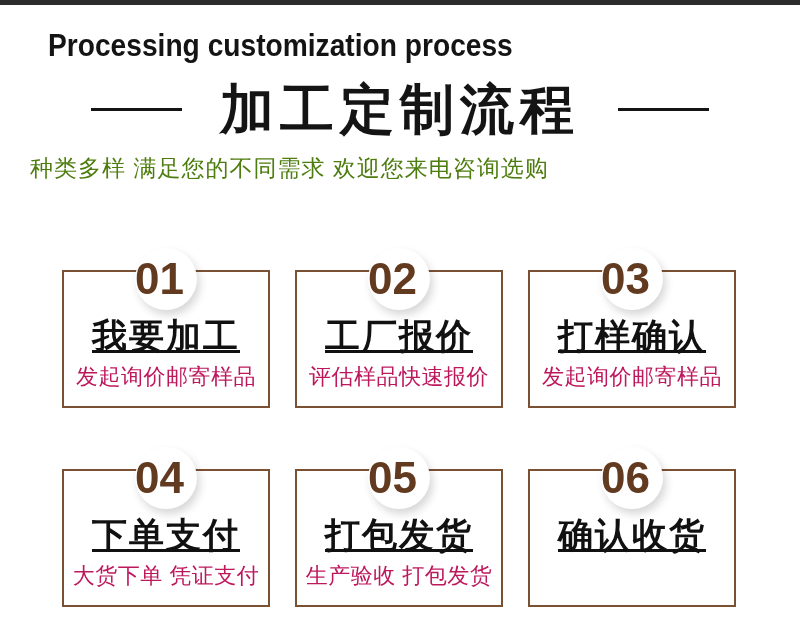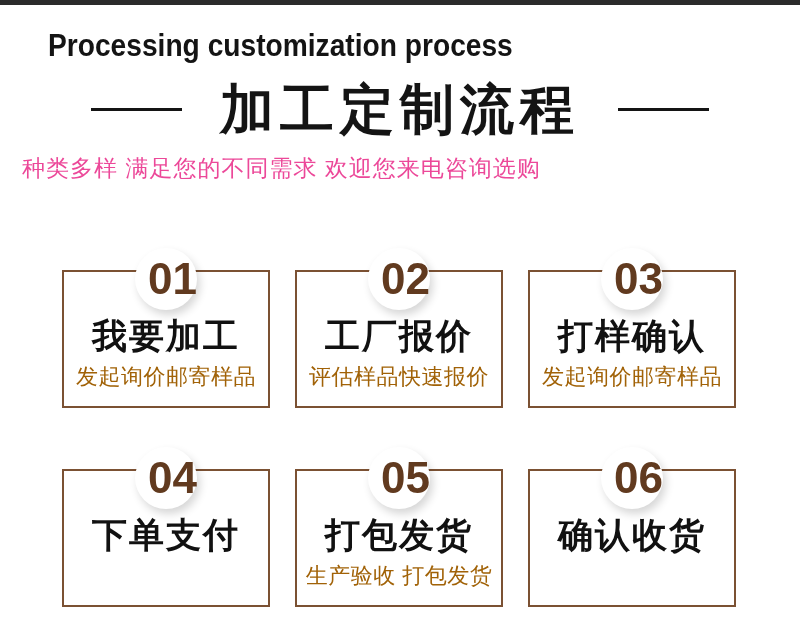--- a/index.html
+++ b/index.html
@@ -28,52 +28,52 @@
   .title-row{
     display:flex;align-items:center;justify-content:center;
     gap:38px;margin-top:16px;height:58px;
   }
   .rule{width:91px;height:3px;background:var(--heading_text);}
   .title-zh{
     margin:0;font-size:54px;font-weight:900;line-height:58px;
     letter-spacing:6px;color:var(--heading_text);white-space:nowrap;
   }
   .subtitle{
-    margin:17px 4px 0;font-size:23px;line-height:27px;
-    letter-spacing:1px;color:#ec4899;white-space:nowrap;padding-left:18px;
+    margin:17px 12px 0;font-size:23px;line-height:27px;
+    letter-spacing:1px;color:#4d7c0f;white-space:nowrap;padding-left:18px;
   }
   .steps-grid{
     display:grid;
     grid-template-columns:repeat(3,208px);
     column-gap:25px;row-gap:61px;
     margin:88px 0 0 62px;
   }
   .card{
     position:relative;width:208px;height:138px;
     border:2px solid var(--card_border);
     background:#fff;text-align:center;
   }
   .badge{
     position:absolute;top:-24px;left:50%;transform:translateX(-50%);
     width:62px;height:62px;border-radius:50%;background:#fff;
     box-shadow:3px 5px 9px rgba(0,0,0,0.16);
-    display:flex;align-items:center;justify-content:flex-end;
+    display:flex;align-items:center;justify-content:flex-start;
     z-index:2;
   }
   .num{
     font-size:44px;font-weight:800;line-height:1;
     color:var(--step_number);letter-spacing:0;
   }
   .card-title{
     margin:46px 12px 0;font-size:35px;font-weight:800;line-height:35px;
-    letter-spacing:2px;color:#111;white-space:nowrap;
+    letter-spacing:2px;color:#111;white-space:nowrap;text-decoration:underline;
   }
   .card-desc{
     margin:11px 0 0;font-size:22px;line-height:26px;
-    letter-spacing:0.5px;color:#a16207;white-space:nowrap;
+    letter-spacing:0.5px;color:#be185d;white-space:nowrap;
   }
 </style>
 </head>
 <body>
 
 <div class="page">
 
   <div class="top-bar"></div>
 
   <header>
@@ -110,20 +110,21 @@
       </div>
       <h3 class="card-title">打样确认</h3>
       <p class="card-desc">发起询价邮寄样品</p>
     </section>
 
     <section class="card">
       <div class="badge">
         <span class="num">04</span>
       </div>
       <h3 class="card-title">下单支付</h3>
+      <p class="card-desc">大货下单 凭证支付</p>
     </section>
 
     <section class="card">
       <div class="badge">
         <span class="num">05</span>
       </div>
       <h3 class="card-title">打包发货</h3>
       <p class="card-desc">生产验收 打包发货</p>
     </section>
 

